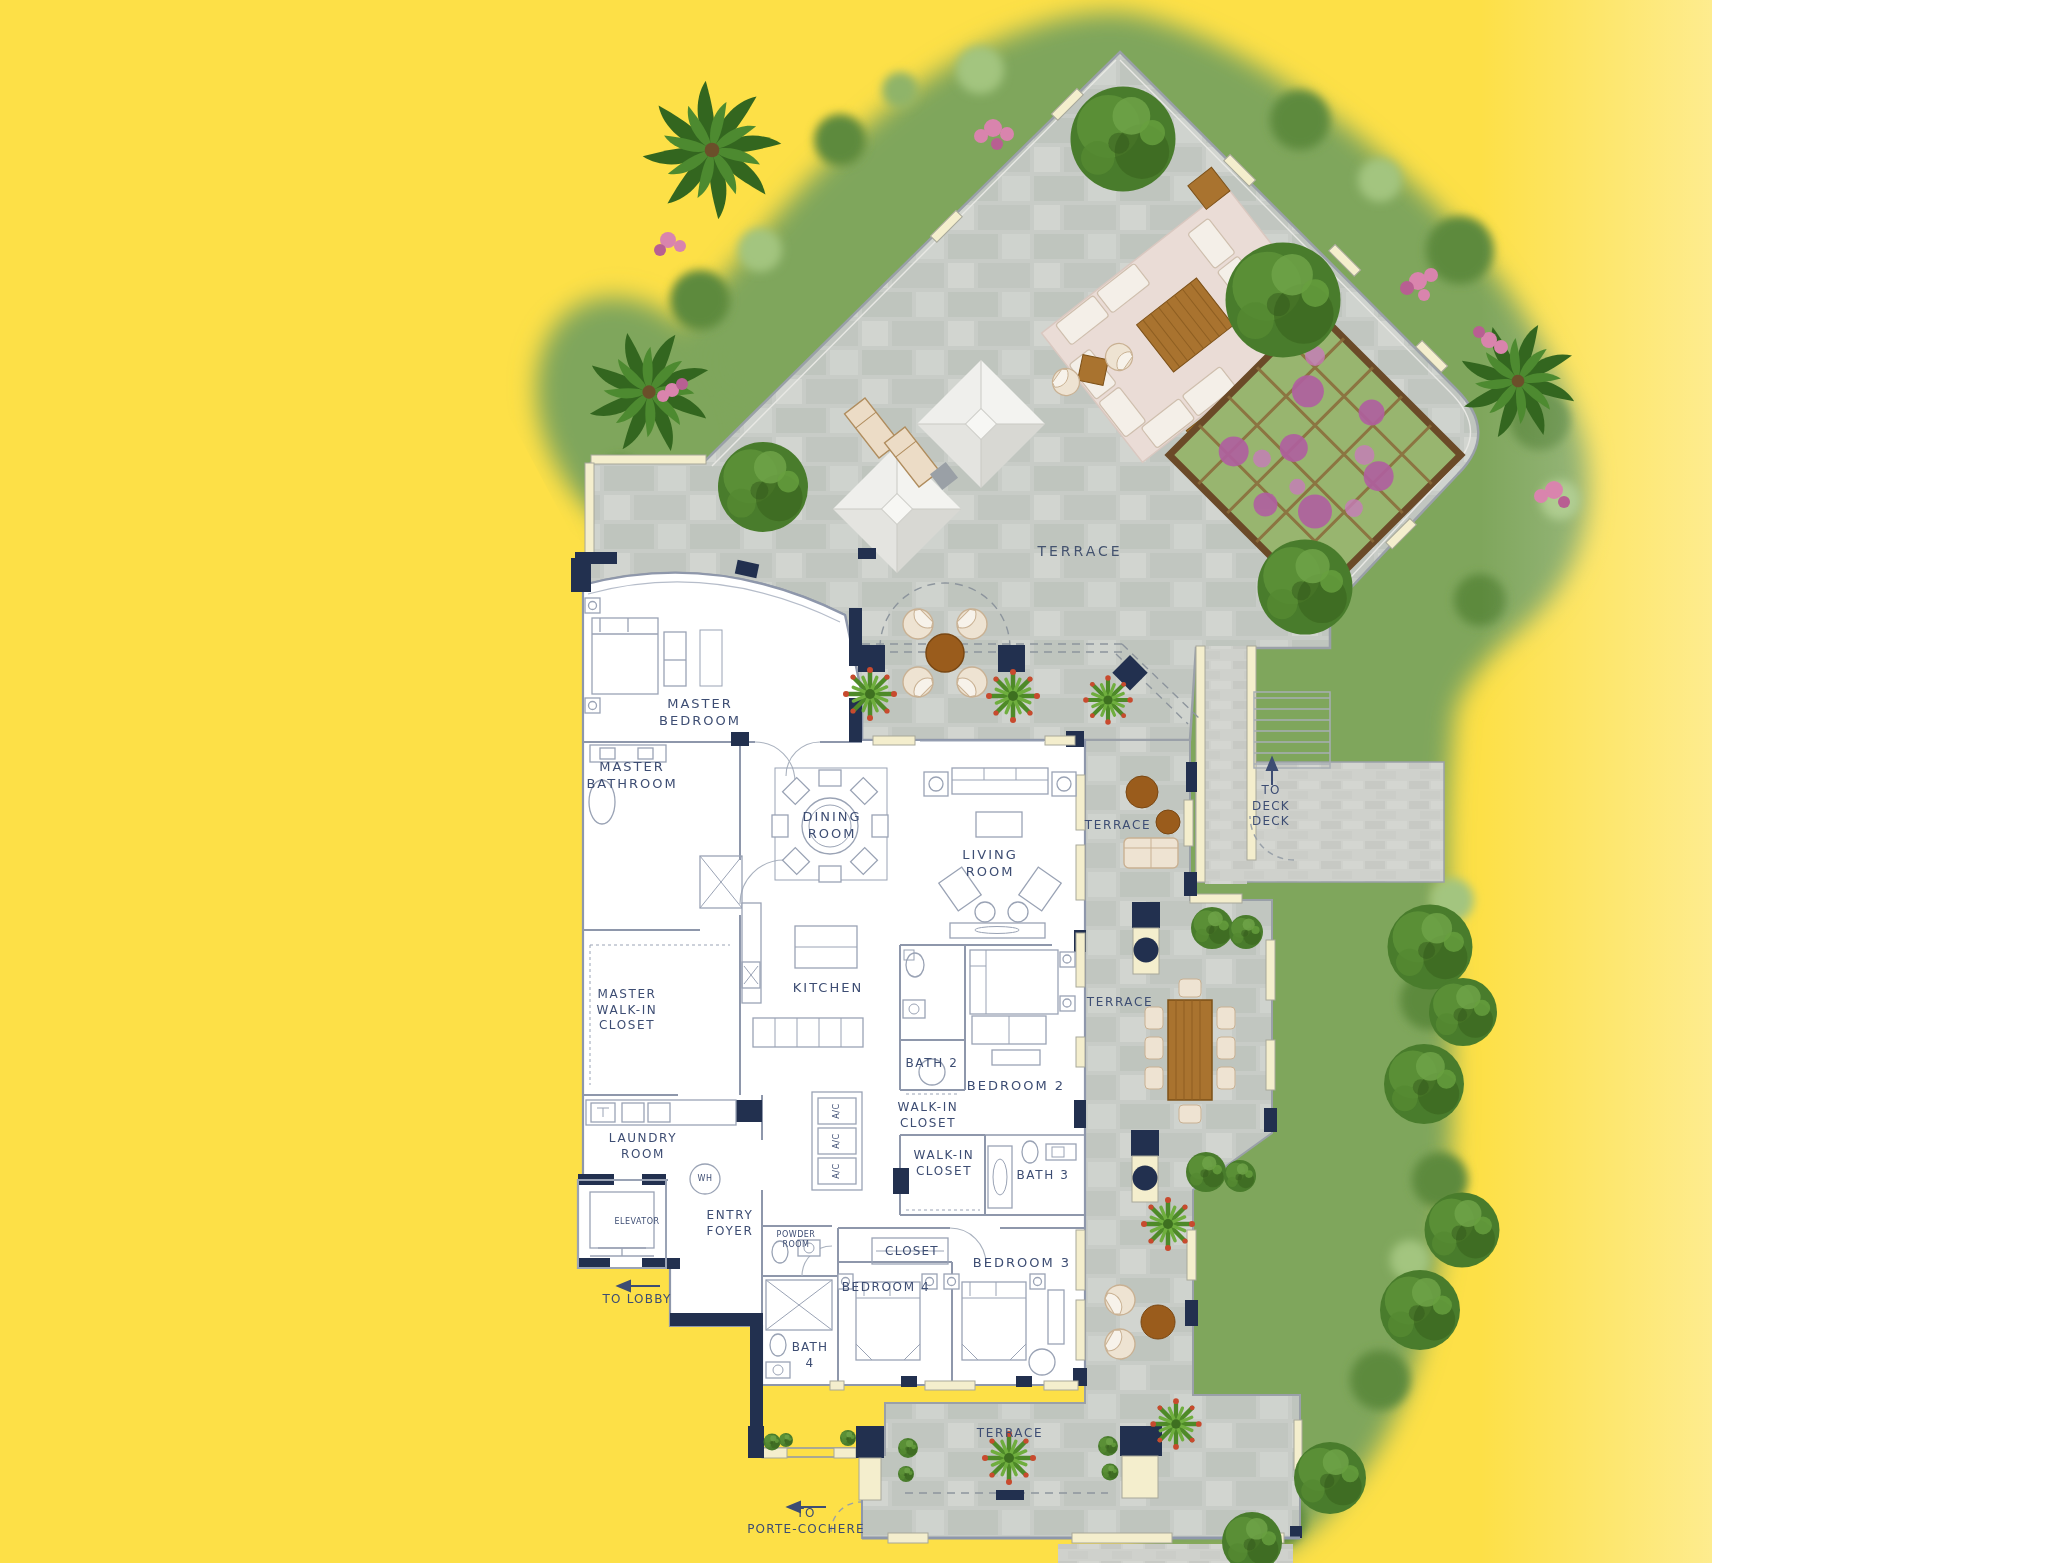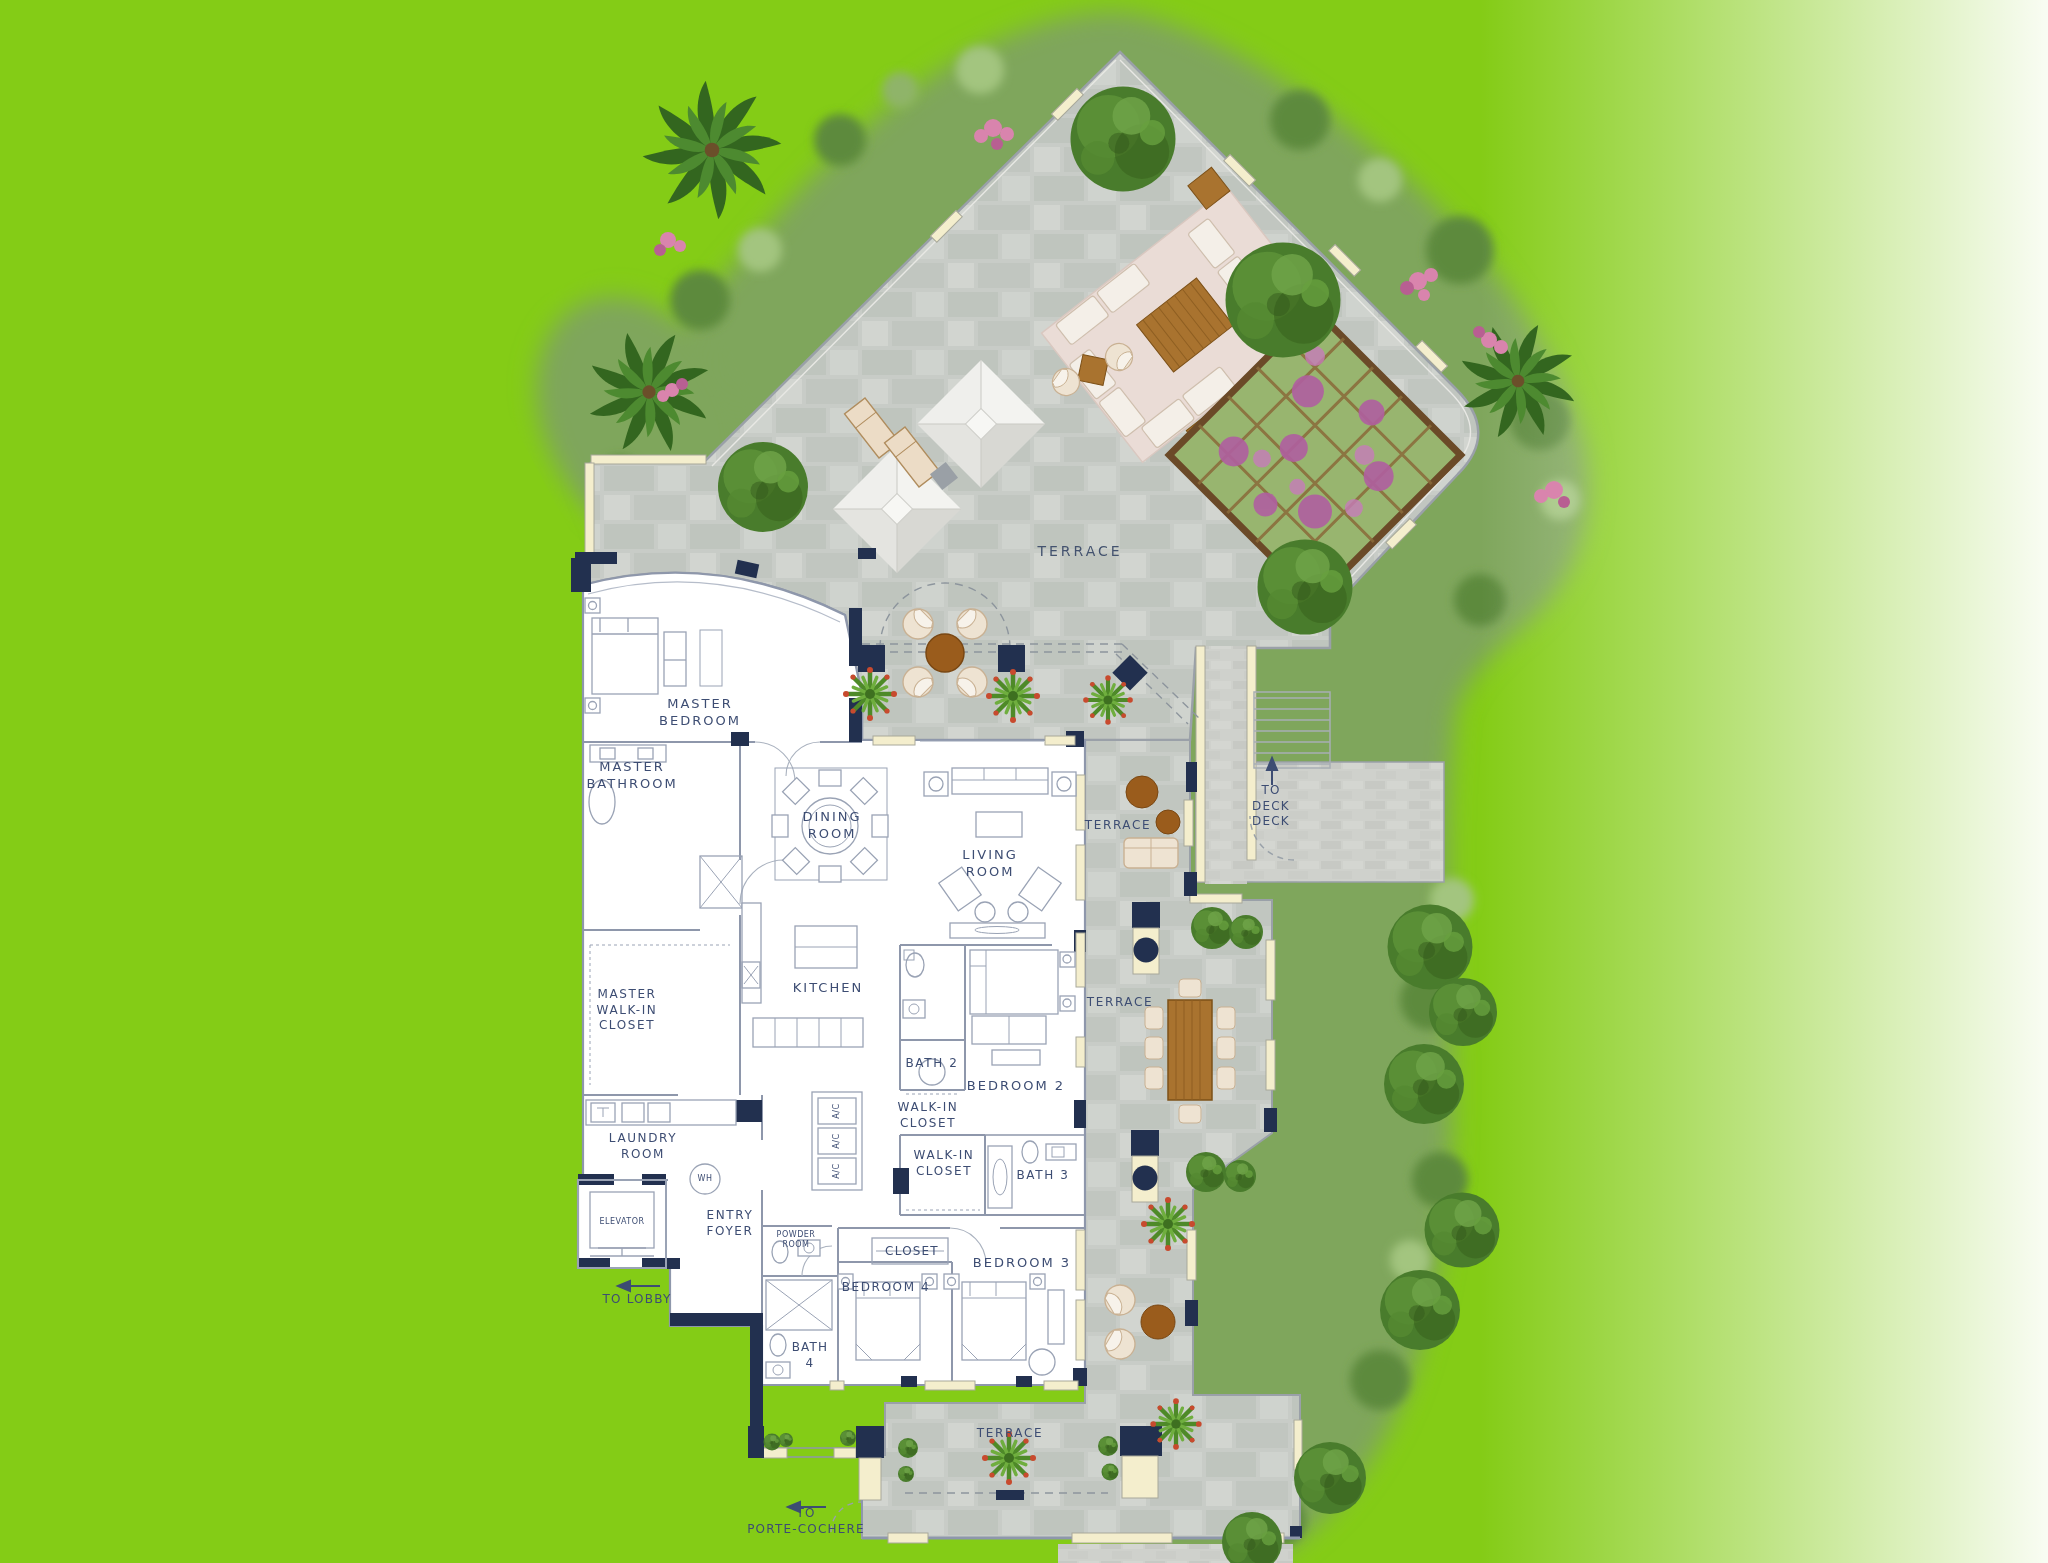--- a/index.html
+++ b/index.html
@@ -1,16 +1,16 @@
 <!DOCTYPE html>
 <html><head>
 <meta charset="utf-8">
 <style>
   html,body{margin:0;padding:0;background:#fff;}
-  #stage{position:relative;width:2048px;height:1563px;background:#84cc16;overflow:hidden;
+  #stage{position:relative;width:1712px;height:1563px;background:#fde047;overflow:hidden;
          font-family:"DejaVu Sans",sans-serif;}
   #scene{position:absolute;left:0;top:0;}
   .lb{position:absolute;transform:translate(-50%,-50%);color:#3d4d73;
       font-size:13px;font-weight:500;letter-spacing:2px;line-height:1.3;
       text-align:center;white-space:nowrap;}
   .lb span{display:block;}
   .lb.t{font-size:14px;letter-spacing:3px;color:#44536f;}
   .lb.m{font-size:12px;letter-spacing:1.6px;}
   .lb.s{font-size:12px;letter-spacing:1.2px;}
   .lb.xs{font-size:8px;letter-spacing:.5px;}
@@ -702,21 +702,21 @@
       <span>ROOM</span>
     </div>
 <div class="lb m" style="left:730px;top:1224px">
   <span>ENTRY</span>
       <span>FOYER</span>
     </div>
 <div class="lb xs" style="left:796px;top:1240px">
   <span>POWDER</span>
       <span>ROOM</span>
     </div>
-<div class="lb xs" style="left:622px;top:1222px">
+<div class="lb xs" style="left:637px;top:1222px">
   <span>ELEVATOR</span>
     </div>
 <div class="lb s" style="left:912px;top:1252px">
   <span>CLOSET</span>
     </div>
 <div class="lb m" style="left:886px;top:1288px">
   <span>BEDROOM 4</span>
     </div>
 <div class="lb" style="left:1022px;top:1263px">
   <span>BEDROOM 3</span>

